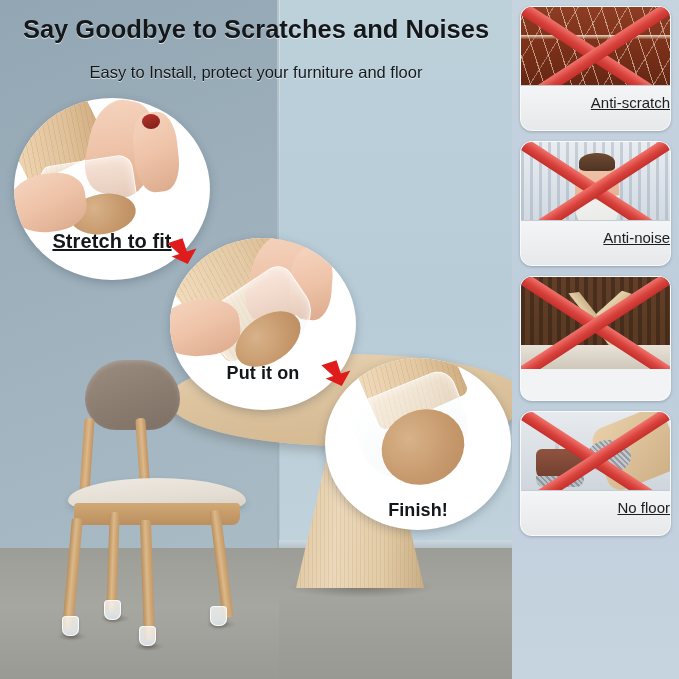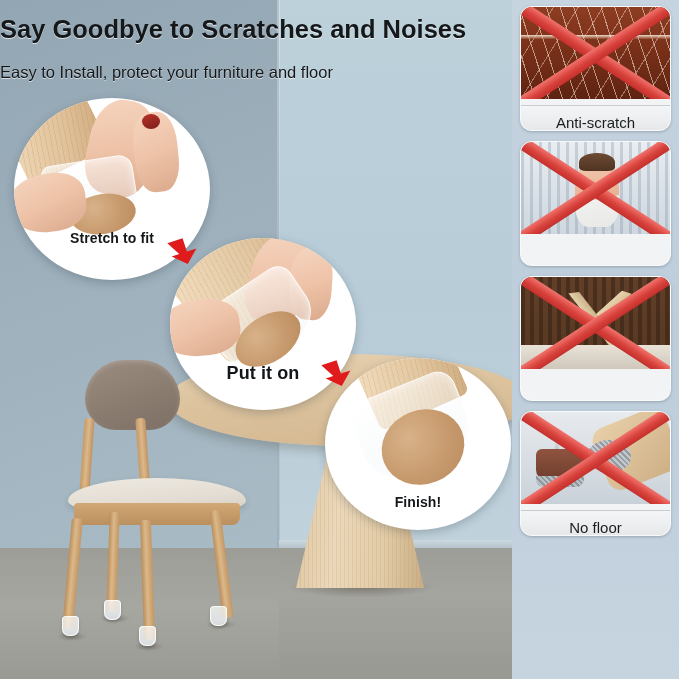--- a/index.html
+++ b/index.html
@@ -212,27 +212,28 @@
   }
   .panel-img {
     position: absolute;
     left: 0; top: 0; right: 0;
     height: 92px;
     overflow: hidden;
   }
   .panel-caption {
     position: absolute;
     left: 0; right: 0; bottom: 0;
-    height: 25px;
+    height: 45px;
     line-height: 33px;
-    text-align: center;
+    text-align: right;
     font-size: 15px;
     color: #1b1e21;
     background: linear-gradient(180deg, #f4f5f6 0%, #e6e8ea 100%);
     border-top: 1px solid rgba(160,170,180,.45);
+    text-decoration: underline;
   }
   
   .xmark { position: absolute; inset: 0; pointer-events: none; }
   .xbar {
     position: absolute;
     left: -14%; top: 46%;
     width: 128%; height: 13px;
     background: linear-gradient(180deg, #f0736c, #d8423c 55%, #c4302c);
     border-radius: 2px;
   }
@@ -356,21 +357,21 @@
     width: 30%; height: 36%;
     border-radius: 50%;
     background: repeating-linear-gradient(45deg, #c2c8cd 0 2px, #949ba1 2px 4px);
   }
 
   
   #headline {
     position: absolute;
     left: 0; top: 14px;
     width: 512px;
-    text-align: left;
+    text-align: center;
     z-index: 40;
   }
   #headline .h1 {
     font-size: 25.5px;
     font-weight: 600;
     color: #15181b;
     line-height: 1.18;
     text-shadow: 0 1px 0 rgba(255,255,255,.65);
   }
   #headline .h2 {
@@ -433,21 +434,21 @@
                     background:repeating-linear-gradient(105deg, rgba(170,130,90,.18) 0 1px, rgba(255,255,255,0) 1px 5px),
                                linear-gradient(105deg,#f0d8b6,#e0c199 60%,#cfaa7d);"></div>
         <div class="finger" style="left:74px;top:2px;width:66px;height:96px;border-radius:44% 44% 36% 36%;transform:rotate(12deg);"></div>
         <div class="finger" style="left:120px;top:14px;width:44px;height:80px;border-radius:40%;transform:rotate(-6deg);"></div>
         <div style="position:absolute;left:128px;top:16px;width:18px;height:15px;border-radius:50%;
                     background:linear-gradient(160deg,#b8342c,#7e1d18);"></div>
         <div class="clear-cap" style="left:30px;top:62px;width:92px;height:64px;border-radius:10px 14px 40% 40%;transform:rotate(-9deg);"></div>
         <div class="felt" style="left:56px;top:96px;width:66px;height:40px;transform:rotate(-9deg);"></div>
         <div class="finger" style="left:-6px;top:76px;width:78px;height:58px;border-radius:50% 40% 40% 50%;transform:rotate(-8deg);"></div>
       </div>
-      <div class="step-label" style="top:132px; font-size:14px;">Stretch to fit</div>
+      <div class="step-label" style="top:132px; font-size:20px;text-decoration:underline;">Stretch to fit</div>
     </div>
 
     <svg class="arrow" style="left:164px; top:228px;" width="42" height="42" viewBox="0 0 42 42">
       <path d="M6 10 L22 10 L22 24 L32 24 L19 36 L6 24 L14 24 Z" fill="#e01b1b" transform="rotate(-18 21 21)"></path>
     </svg>
 
     <div class="step-circle" style="left:170px; top:238px; width:186px; height:172px;">
       <div class="photo">
         <div style="position:absolute;left:14px;top:-6px;width:132px;height:104px;border-radius:10px;
                     transform:rotate(-38deg);
@@ -468,21 +469,21 @@
 
     <div class="step-circle" style="left:325px; top:358px; width:186px; height:172px;">
       <div class="photo">
         <div style="position:absolute;left:34px;top:-34px;width:96px;height:92px;border-radius:8px;
                     transform:rotate(-24deg);
                     background:repeating-linear-gradient(100deg, rgba(170,130,90,.16) 0 1px, rgba(255,255,255,0) 1px 5px),
                                linear-gradient(100deg,#f2dcbd,#e2c7a0 60%,#d0ae82);"></div>
         <div class="clear-cap" style="left:32px;top:26px;width:112px;height:92px;border-radius:14px 18px 46% 46%;transform:rotate(-22deg);"></div>
         <div class="felt" style="left:56px;top:52px;width:84px;height:74px;transform:rotate(-22deg);"></div>
       </div>
-      <div class="step-label" style="top:136px; font-size:14px;">Finish!</div>
+      <div class="step-label" style="top:142px; font-size:18px;">Finish!</div>
     </div>
 
     <div id="headline">
       <div class="h1">Say Goodbye to Scratches and Noises</div>
       <div class="h2">Easy to Install, protect your furniture and floor</div>
     </div>
 
   </div>
 
   <div id="sidebar">
@@ -502,20 +503,21 @@
       <div class="panel-img">
         <div class="sc-noise">
           <div class="noise-person"></div>
           <div class="noise-hair"></div>
         </div>
         <div class="xmark">
           <div class="xbar a"></div>
             <div class="xbar b"></div>
         </div>
       </div>
+      <div class="panel-caption">Anti-noise</div>
     </div>
 
     <div class="panel">
       <div class="panel-img">
         <div class="sc-slip">
           <div class="slip-chair"></div>
           <div class="slip-chair2"></div>
         </div>
         <div class="xmark">
           <div class="xbar a"></div>

